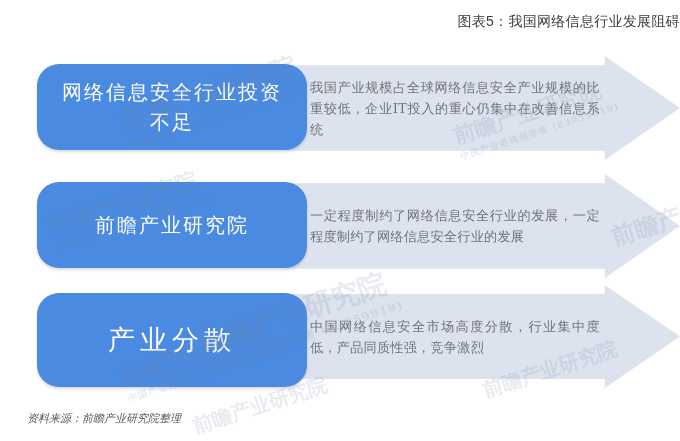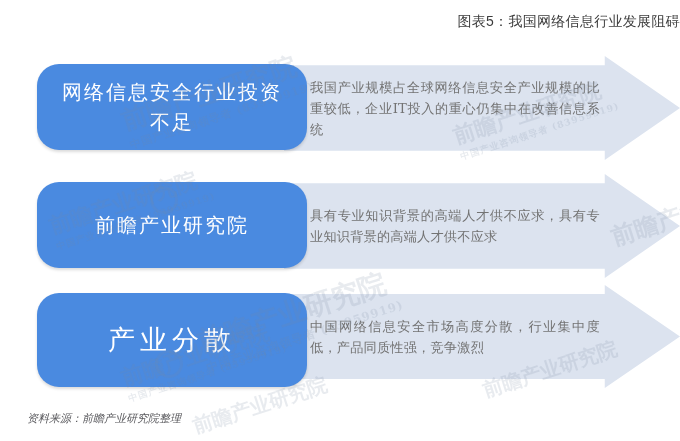--- a/index.html
+++ b/index.html
@@ -208,21 +208,21 @@
     <div class="label-box">
       <span class="label-text">网络信息安全行业投资不足</span>
     </div>
   </div>
 
   <div class="row row-1">
     <div class="arrow"></div>
     <div class="arrow-text">
       <div class="bullet-row">
         <span class="bullet-dot">•</span>
-        <span class="bullet-body">具有专业知识背景的高端人才供不应求，具有专业知识背景的高端人才供不应求</span>
+        <span class="bullet-body">一定程度制约了网络信息安全行业的发展，一定程度制约了网络信息安全行业的发展</span>
       </div>
     </div>
     <div class="label-box">
       <span class="label-text">前瞻产业研究院</span>
     </div>
   </div>
 
   <div class="row row-2">
     <div class="arrow"></div>
     <div class="arrow-text">

